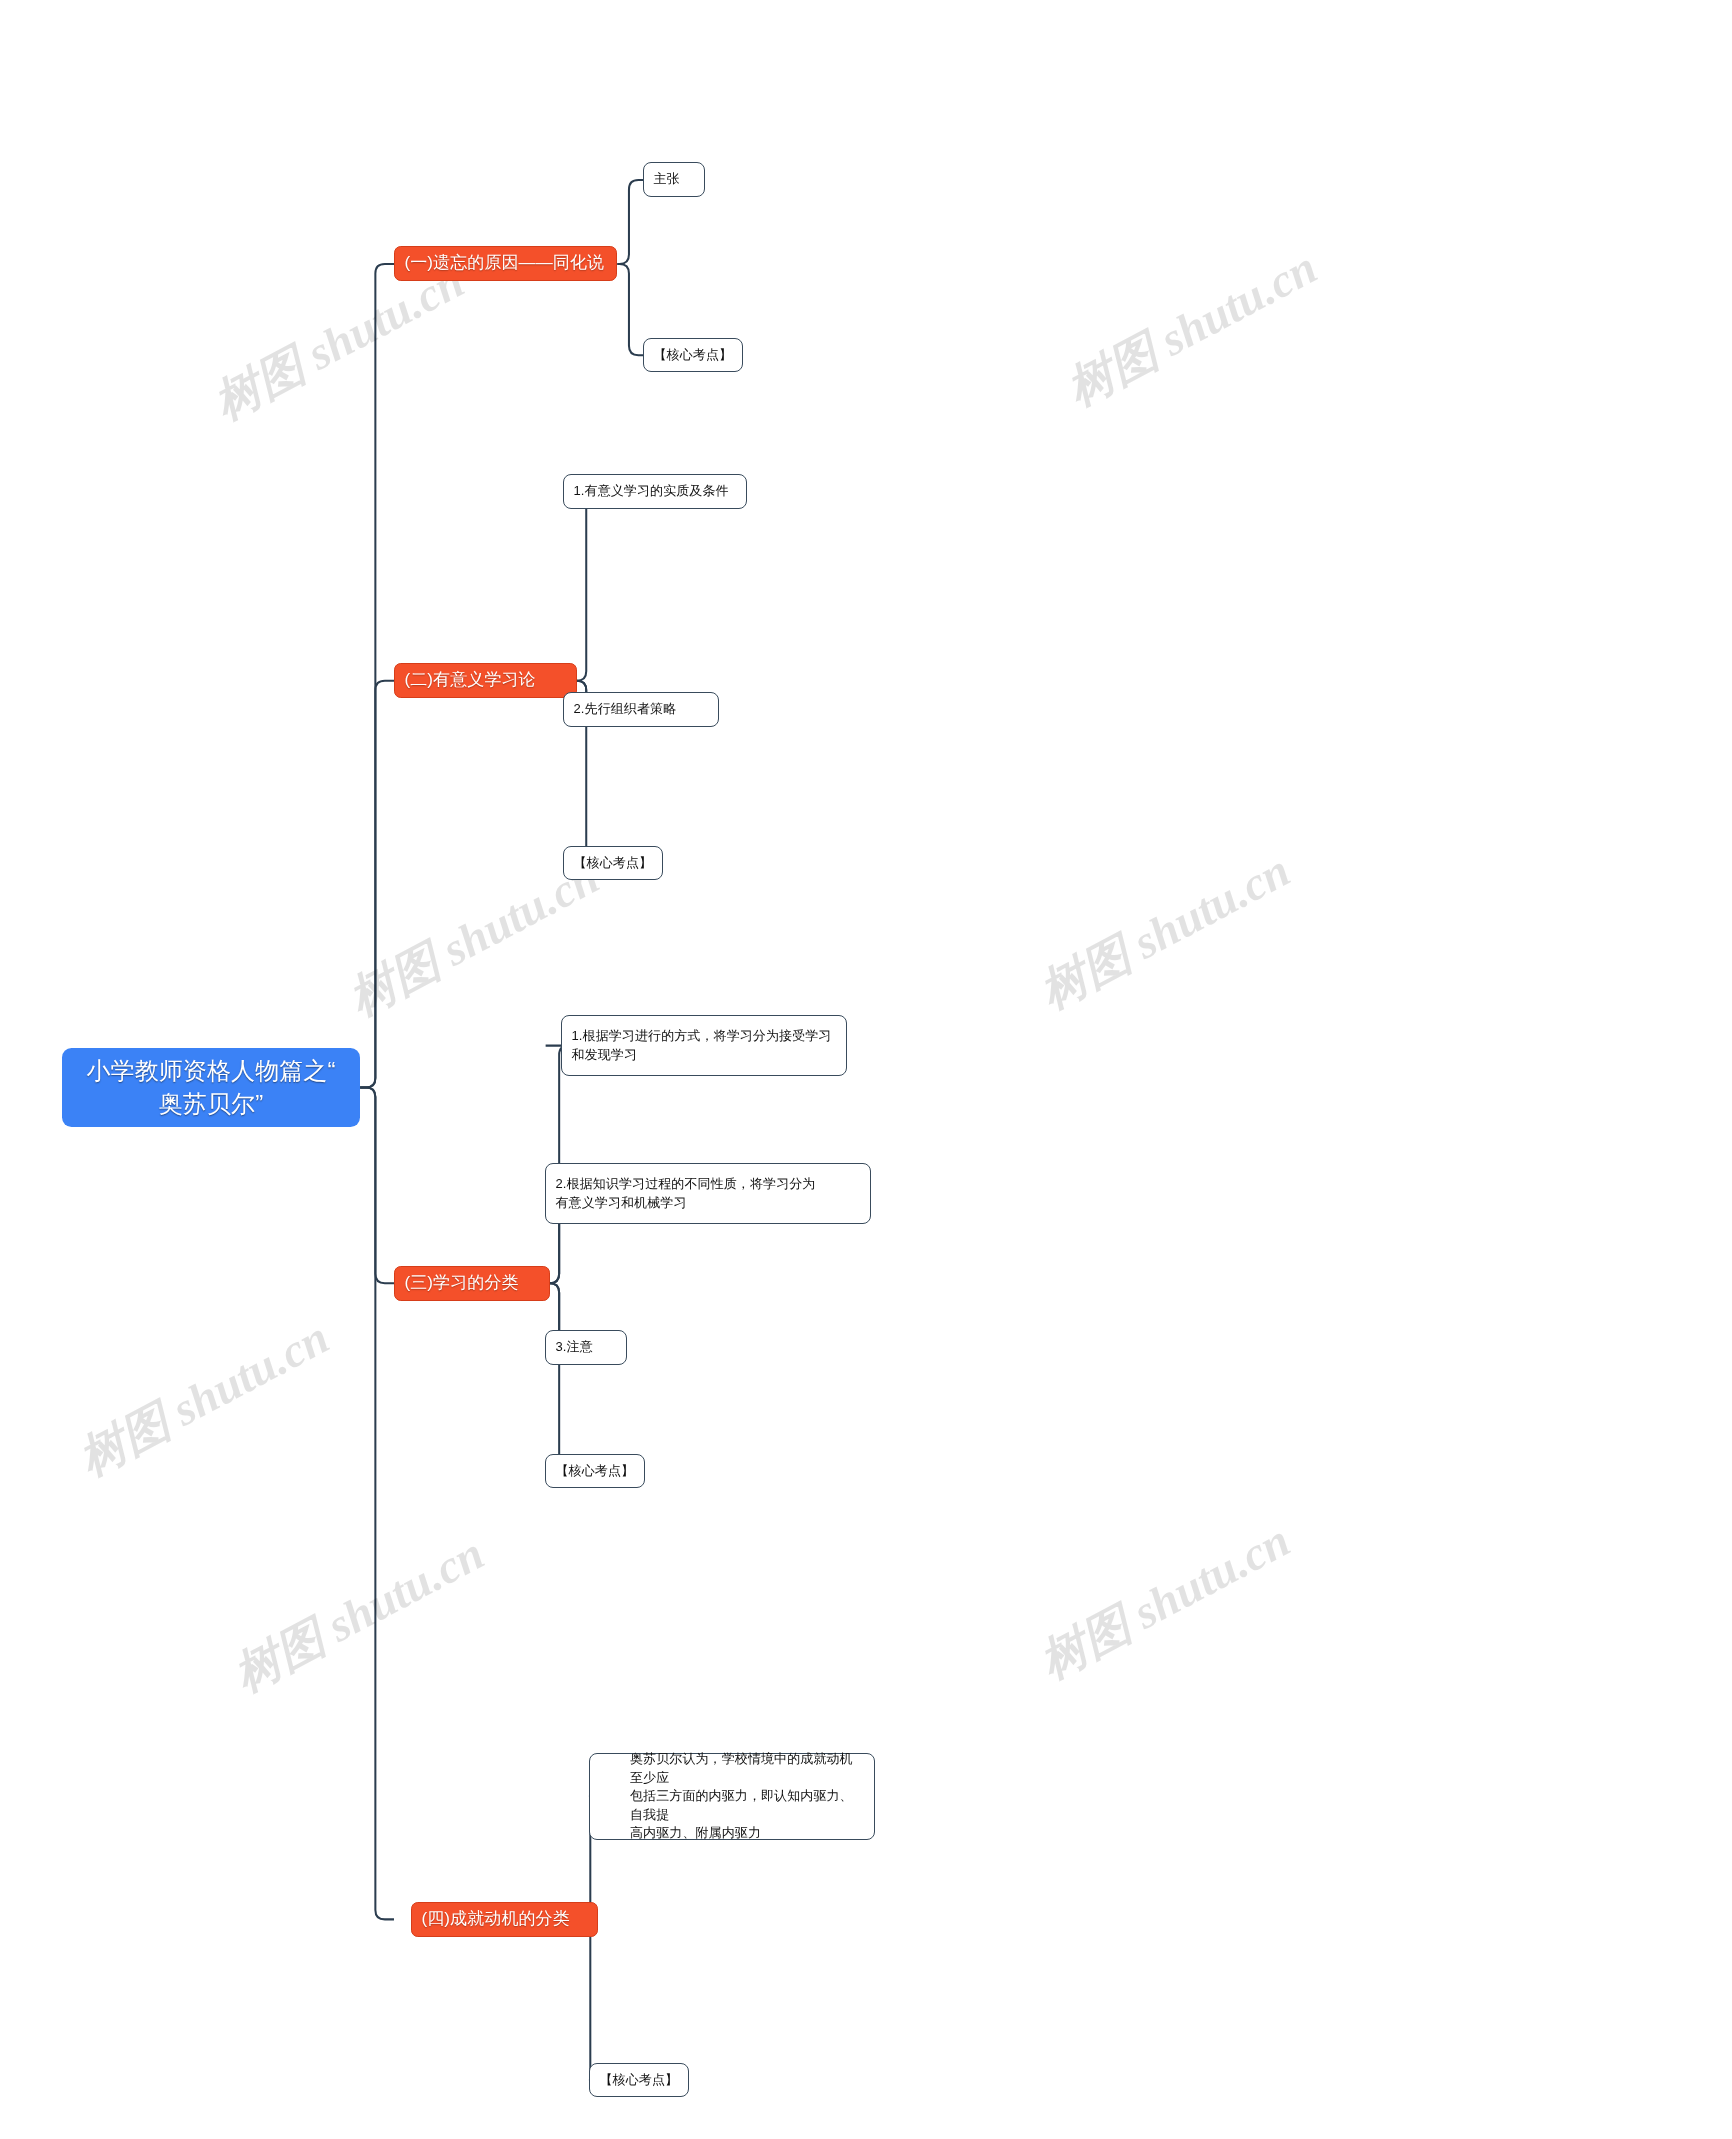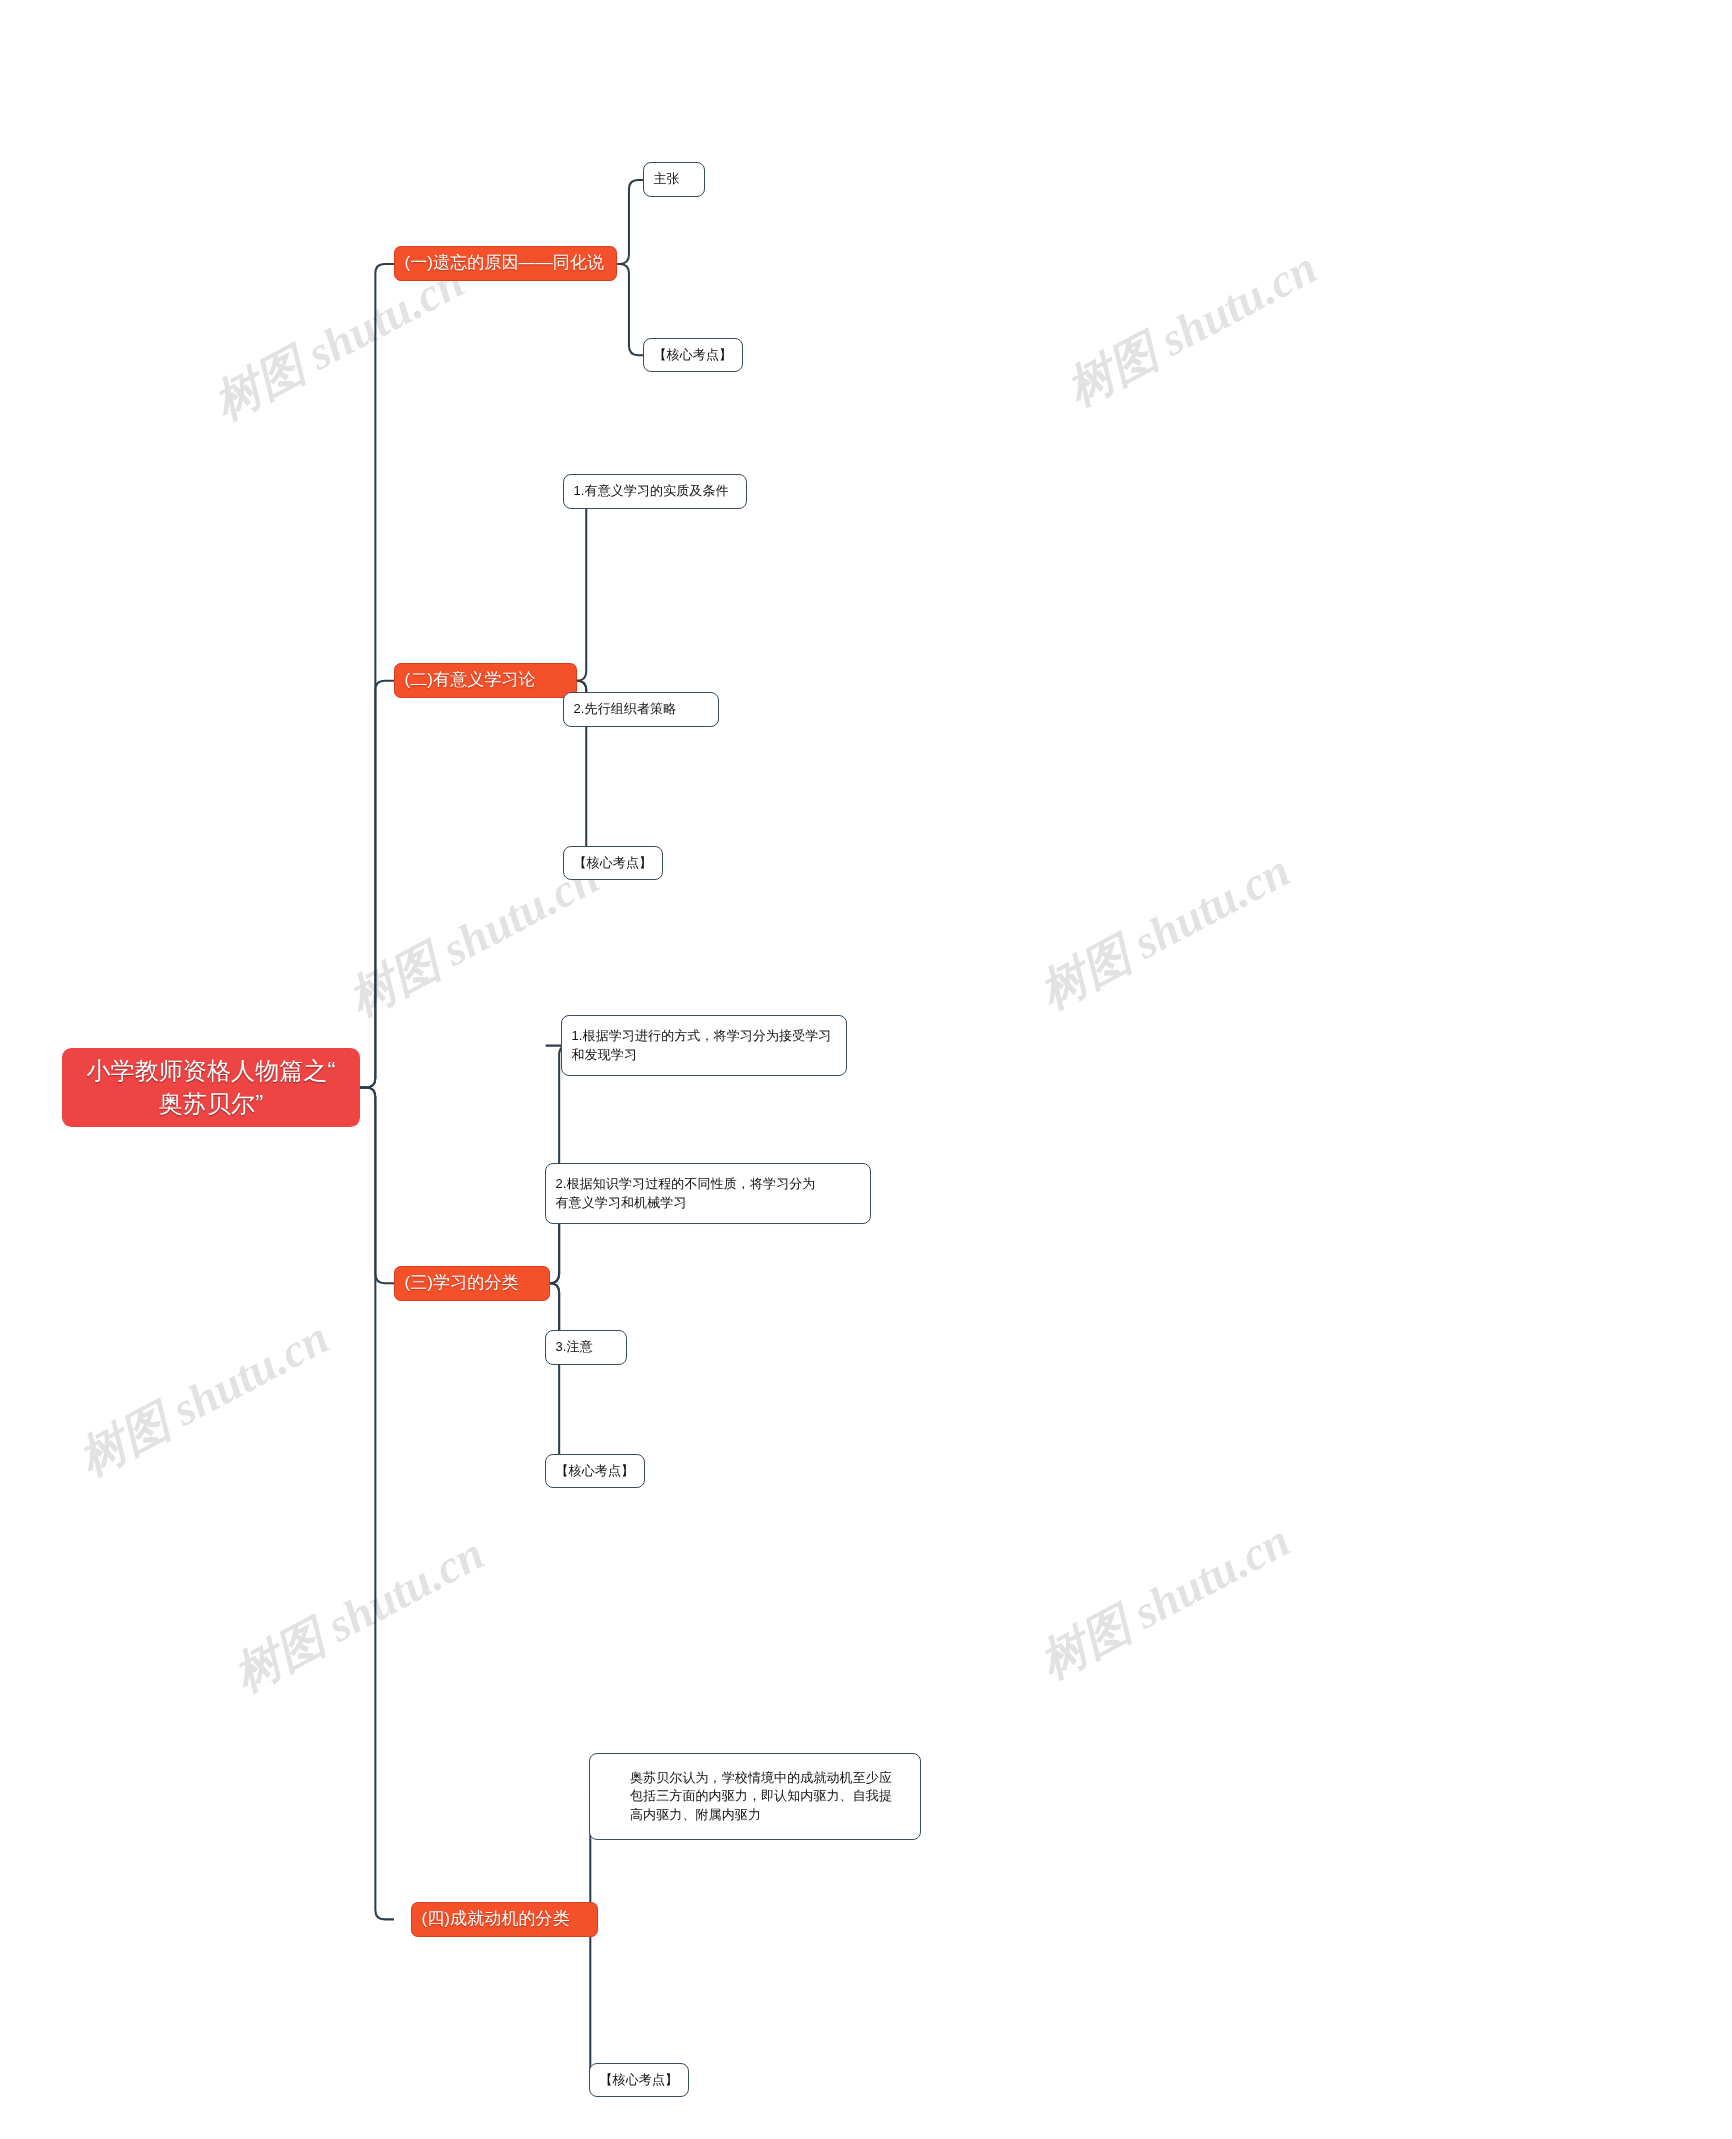--- a/index.html
+++ b/index.html
@@ -40,21 +40,21 @@
     border:1.4px solid #394b5c;
     border-radius:8px;
     background:#ffffff;
     color:#111;
     line-height:1.42;
     letter-spacing:0.1px;
     padding:5.4px 9.5px;
     white-space:pre-wrap;
   }
   .node.t-root{
-    background:#ef4444;
+    background:#3b82f6;
     border:none;
     border-radius:9.5px;
     color:#ffffff;
     font-size:24px;
     font-weight:400;
     text-align:center;
     justify-content:center;
     line-height:1.35;
     text-shadow:0 0.7px 1.4px rgba(0,0,0,.45);
   }
@@ -111,19 +111,19 @@
       <div class="node t-sub" style="left: 563px; top: 692px; width: 156px; height: 35px;"><span>2.先行组织者策略</span></div>
       <div class="node t-sub" style="left: 563px; top: 846px; width: 100px; height: 34px;"><span>【核心考点】</span></div>
       <div class="node t-main" style="left: 394px; top: 1266px; width: 156px; height: 35px;"><span>(三)学习的分类</span></div>
       <div class="node t-sub" style="left: 545px; top: 1015px; width: 286px; height: 61px; margin-left: 16px;"><span>1.根据学习进行的方式，将学习分为接受学习
 和发现学习</span></div>
       <div class="node t-sub" style="left: 545px; top: 1163px; width: 326px; height: 61px;"><span>2.根据知识学习过程的不同性质，将学习分为
 有意义学习和机械学习</span></div>
       <div class="node t-sub" style="left: 545px; top: 1330px; width: 82px; height: 35px;"><span>3.注意</span></div>
       <div class="node t-sub" style="left: 545px; top: 1454px; width: 100px; height: 34px;"><span>【核心考点】</span></div>
       <div class="node t-main" style="left: 411px; top: 1902px; width: 187px; height: 35px;"><span>(四)成就动机的分类</span></div>
-      <div class="node t-sub" style="left: 589px; top: 1753px; width: 332px; height: 87px; padding-left: 40px;"><span>奥苏贝尔认为，学校情境中的成就动机至少应
+      <div class="node t-sub" style="left: 589px; top: 1753px; width: 286px; height: 87px; padding-left: 40px;"><span>奥苏贝尔认为，学校情境中的成就动机至少应
 包括三方面的内驱力，即认知内驱力、自我提
 高内驱力、附属内驱力</span></div>
       <div class="node t-sub" style="left: 589px; top: 2063px; width: 100px; height: 34px;"><span>【核心考点】</span></div>
     </div>
 </div>
 
 
 </body></html>

